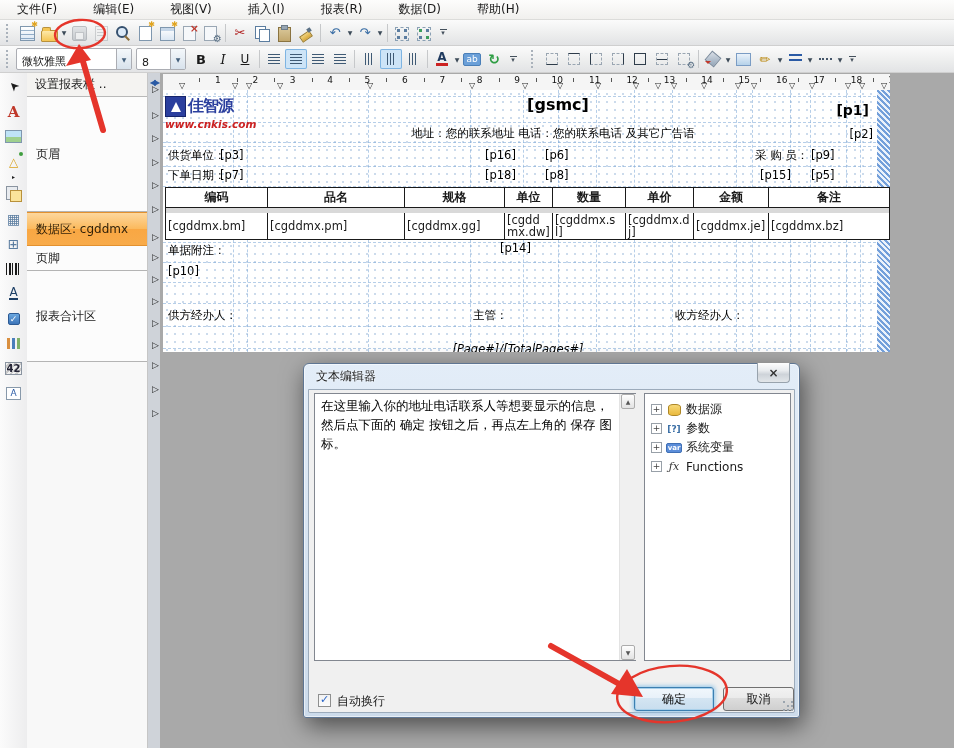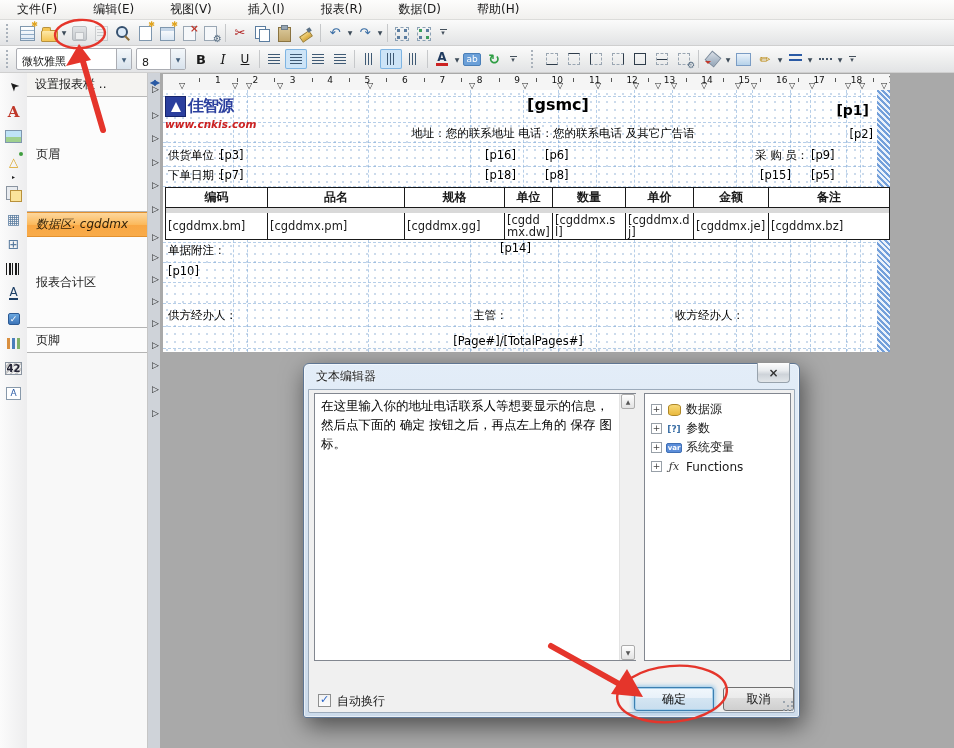--- a/index.html
+++ b/index.html
@@ -270,23 +270,23 @@
       <span class="sbi ic-rtext"></span>
       <span class="sbi ic-check"></span>
       <span class="sbi ic-chart"></span>
       <span class="sbi ic-pagenum"></span>
       <span class="sbi ic-textbox"></span>
     </div>
 
   <div class="band-panel">
     <div class="bp-header">设置报表栏 ..</div>
     <div class="bp-sec" style="height:115px;">页眉</div>
-    <div class="bp-sec bp-sel" style="height:25px;font-style:italic;">数据区: cgddmx</div>
+    <div class="bp-sec bp-sel" style="height:34px;">数据区: cgddmx</div>
+    <div class="bp-sec" style="height:25px;">页脚</div>
     <div class="bp-sec" style="height:91px;">报表合计区</div>
-    <div class="bp-sec" style="height:25px;">页脚</div>
   </div>
 
   <div class="splitter">
     <span class="split-btn">◀▶</span>
   </div>
 
   <div class="canvas-area">
     <div class="ruler" id="ruler">
         <span class="ruler-num" style="left: 52px;">1</span>
         <span class="ruler-tick" style="left: 36.3px;"></span>
@@ -431,21 +431,21 @@
       </div>
 
       <div class="cv-label" style="left:5px;top:153px;">单据附注：</div>
       <div class="cv-label" style="left:337px;top:151px;">[p14]</div>
       <div class="cv-label" style="left:5px;top:174px;">[p10]</div>
 
       <div class="cv-label" style="left:5px;top:218px;">供方经办人：</div>
       <div class="cv-label" style="left:310px;top:218px;">主管：</div>
       <div class="cv-label" style="left:512px;top:218px;">收方经办人：</div>
 
-      <div class="cv-label" style="left:0;top:244px;width:710px;text-align:center;">[Page#]/[TotalPages#]</div>
+      <div class="cv-label" style="left:0;top:252px;width:710px;text-align:center;font-style:italic;">[Page#]/[TotalPages#]</div>
     </div>
   </div>
 
   <div class="dialog">
     <div class="dlg-title">文本编辑器</div>
     <div class="dlg-close">×</div>
     <div class="dlg-client"></div>
     <textarea class="dlg-textarea" style="">在这里输入你的地址电话联系人等想要显示的信息，然后点下面的 确定 按钮之后，再点左上角的 保存 图标。</textarea>
     <div class="dlg-scroll">
       <span class="sb-btn sb-up">▲</span>

